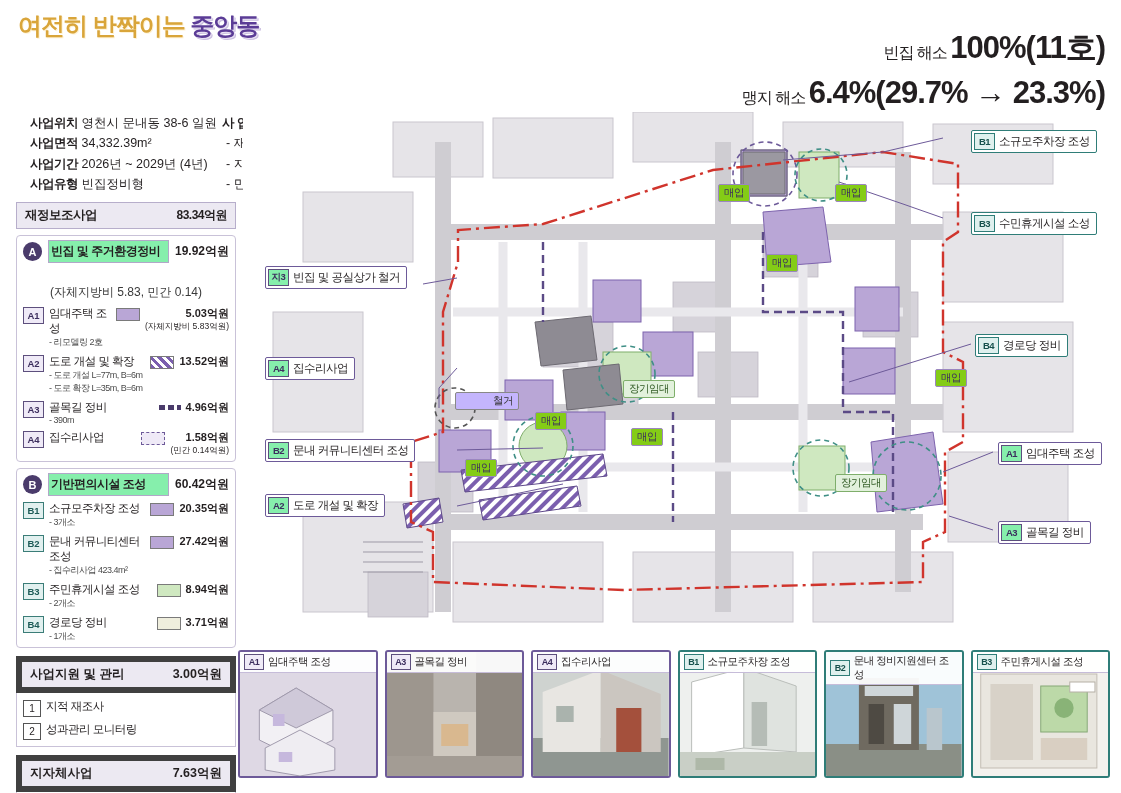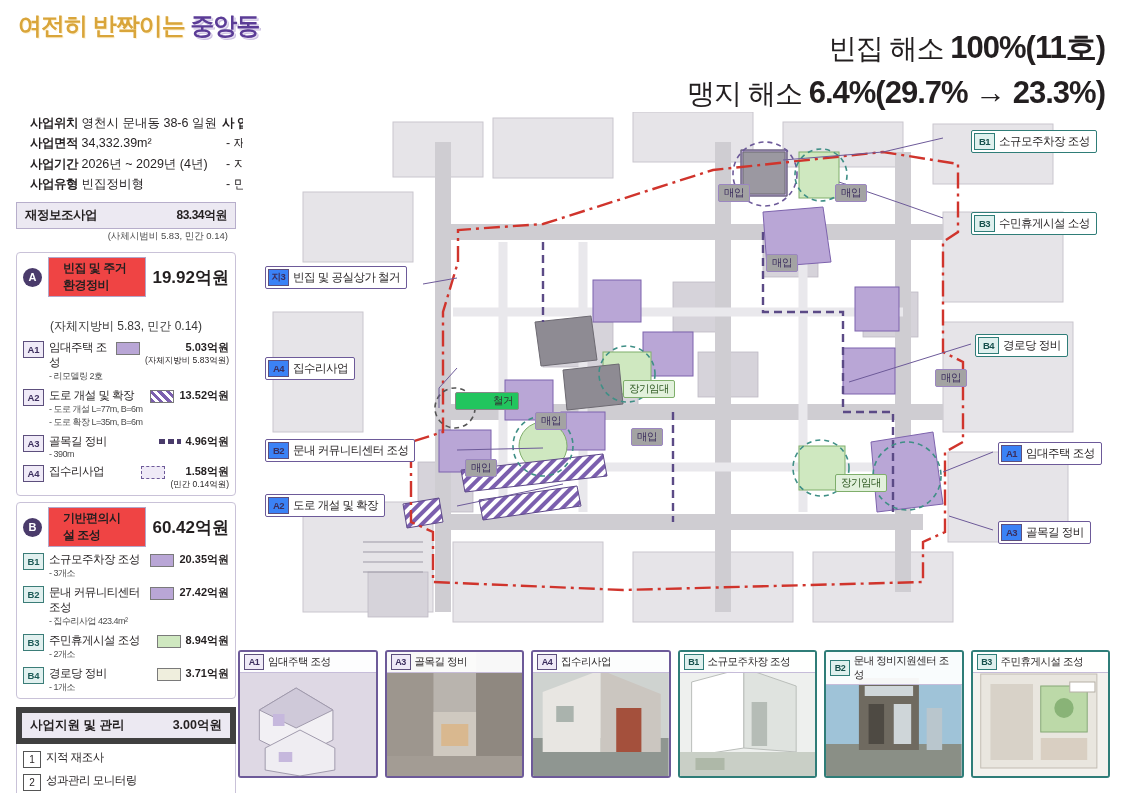--- a/index.html
+++ b/index.html
@@ -26,21 +26,21 @@
     margin-top:6px;
     background:#3b3350;color:#ffffff;
     font-size:13px;padding:5px 12px;border-radius:3px;
     display:inline-block;letter-spacing:-0.5px;
   }
 
   
   #stats{right:16px;top:26px;text-align:right;line-height:1.45;}
   #stats .line{font-size:23px;letter-spacing:-1px;white-space:nowrap;}
   #stats .big{font-size:31px;font-weight:bold;}
-  #stats .lbl{font-size:28px;}
+  #stats .lbl{font-size:16px;}
 
   
   #facts{left:30px;top:113px;width:220px;font-size:12.5px;line-height:1.62;}
   #facts .k{font-weight:bold;letter-spacing:-0.5px;}
   #budget{left:222px;top:113px;width:230px;font-size:12.5px;line-height:1.62;}
   #budget .k{font-weight:bold;letter-spacing:-0.5px;}
   #budget .sub{padding-left:4px;}
 
   
   #legend{left:16px;top:202px;width:220px;}
@@ -52,24 +52,24 @@
   .legend-band .amt{font-weight:bold;font-size:12px;}
   .legend-note{font-size:9.5px;color:#4a4a4a;text-align:right;padding:1px 8px 3px;}
   .grp{margin-top:6px;border:1px solid #c9c2d8;border-radius:4px;padding:4px 0 2px;}
   .grp-head{display:flex;align-items:center;gap:6px;padding:0 6px 2px;}
   .circ{
     width:19px;height:19px;border-radius:50%;
     background:#4a3b6b;color:#fff;font-size:11px;font-weight:bold;
     display:flex;align-items:center;justify-content:center;flex:0 0 auto;
   }
   .grp-title{
-    flex:1;background:#ef4444;border:1px solid #b2a7c9;
-    font-size:12px;font-weight:bold;padding:2px 14px;letter-spacing:-0.5px;
-  }
-  .grp-amt{font-size:17px;font-weight:bold;white-space:nowrap;text-align:right;}
+    flex:1;background:#86efac;border:1px solid #b2a7c9;
+    font-size:12px;font-weight:bold;padding:2px 2px;letter-spacing:-0.5px;
+  }
+  .grp-amt{font-size:12px;font-weight:bold;white-space:nowrap;text-align:right;}
   .grp-note{font-size:12px;text-align:center;padding:1px 8px 2px;color:#3a3a3a;margin-top:18px;}
   .row{display:flex;align-items:flex-start;gap:5px;padding:3px 6px 2px;}
   .tag{
     flex:0 0 auto;width:19px;height:15px;border:1px solid #5d4f7d;
     background:#efeaf7;color:#3c2e5e;font-size:9.5px;font-weight:bold;
     display:flex;align-items:center;justify-content:center;margin-top:1px;
   }
   .tag.b{background:#e1f0ef;border-color:#3b7d78;color:#1d5b57;}
   .row-body{flex:1;min-width:0;}
   .row-t{font-size:11.5px;letter-spacing:-0.5px;}
@@ -102,32 +102,32 @@
   #map{left:243px;top:112px;width:862px;height:520px;}
   #map svg{display:block;}
 
   
   .callout{
     position:absolute;display:flex;align-items:center;gap:4px;
     background:#ffffff;border:1px solid #6d5a99;border-radius:2px;
     padding:2px 6px 2px 2px;font-size:11.5px;letter-spacing:-0.5px;white-space:nowrap;
   }
   .callout .ctag{
-    width:19px;height:15px;border:1px solid #5d4f7d;background:#3b82f6;
+    width:19px;height:15px;border:1px solid #5d4f7d;background:#86efac;
     color:#3c2e5e;font-size:9.5px;font-weight:bold;
     display:flex;align-items:center;justify-content:center;
   }
   .callout.teal{border-color:#2f7d78;}
   .callout.teal .ctag{background:#dff0ee;border-color:#2f7d78;color:#17514d;}
   .map-tag{
     position:absolute;font-size:10.5px;padding:1px 5px;border-radius:2px;
-    background:#a3a3a3;border:1px solid #9b86c0;color:#3c2e5e;letter-spacing:-0.5px;
+    background:#84cc16;border:1px solid #9b86c0;color:#3c2e5e;letter-spacing:-0.5px;
   }
   .map-tag.green{background:#e2f1dc;border-color:#7fae6b;color:#2f5a22;}
-  .map-tag.plain{background:#22c55e;border-color:#888;color:#333;padding-left:37px;}
+  .map-tag.plain{background:#c4b5fd;border-color:#888;color:#333;padding-left:37px;}
 
   
   #photos{left:238px;top:650px;width:872px;height:128px;display:flex;gap:7px;}
   .photo{
     flex:1 1 0;border:2px solid #6d5a99;border-radius:3px;
     position:relative;overflow:hidden;background:#ddd;
   }
   .photo.teal{border-color:#2f7d78;}
   .photo .cap{
     position:absolute;left:0;top:0;right:0;display:flex;align-items:center;gap:4px;
@@ -172,21 +172,20 @@
   <div class="sub">- 지자체지방비 : 13.46억원</div>
   <div class="sub">- 민간 : 0.14억원</div>
 </div>
 
 <div class="abs" id="legend">
 
   <div class="legend-band">
     <span>재정보조사업</span>
     <span class="amt">83.34억원</span>
   </div>
-  <div class="legend-note">(사체시범비 5.83, 민간 0.14)</div>
 
   <div class="grp">
     <div class="grp-head">
       <div class="circ">A</div>
       <div class="grp-title">빈집 및 주거환경정비</div>
       <div class="grp-amt">19.92억원</div>
     </div>
     <div class="grp-note">(자체지방비 5.83, 민간 0.14)</div>
 
     <div class="row">

